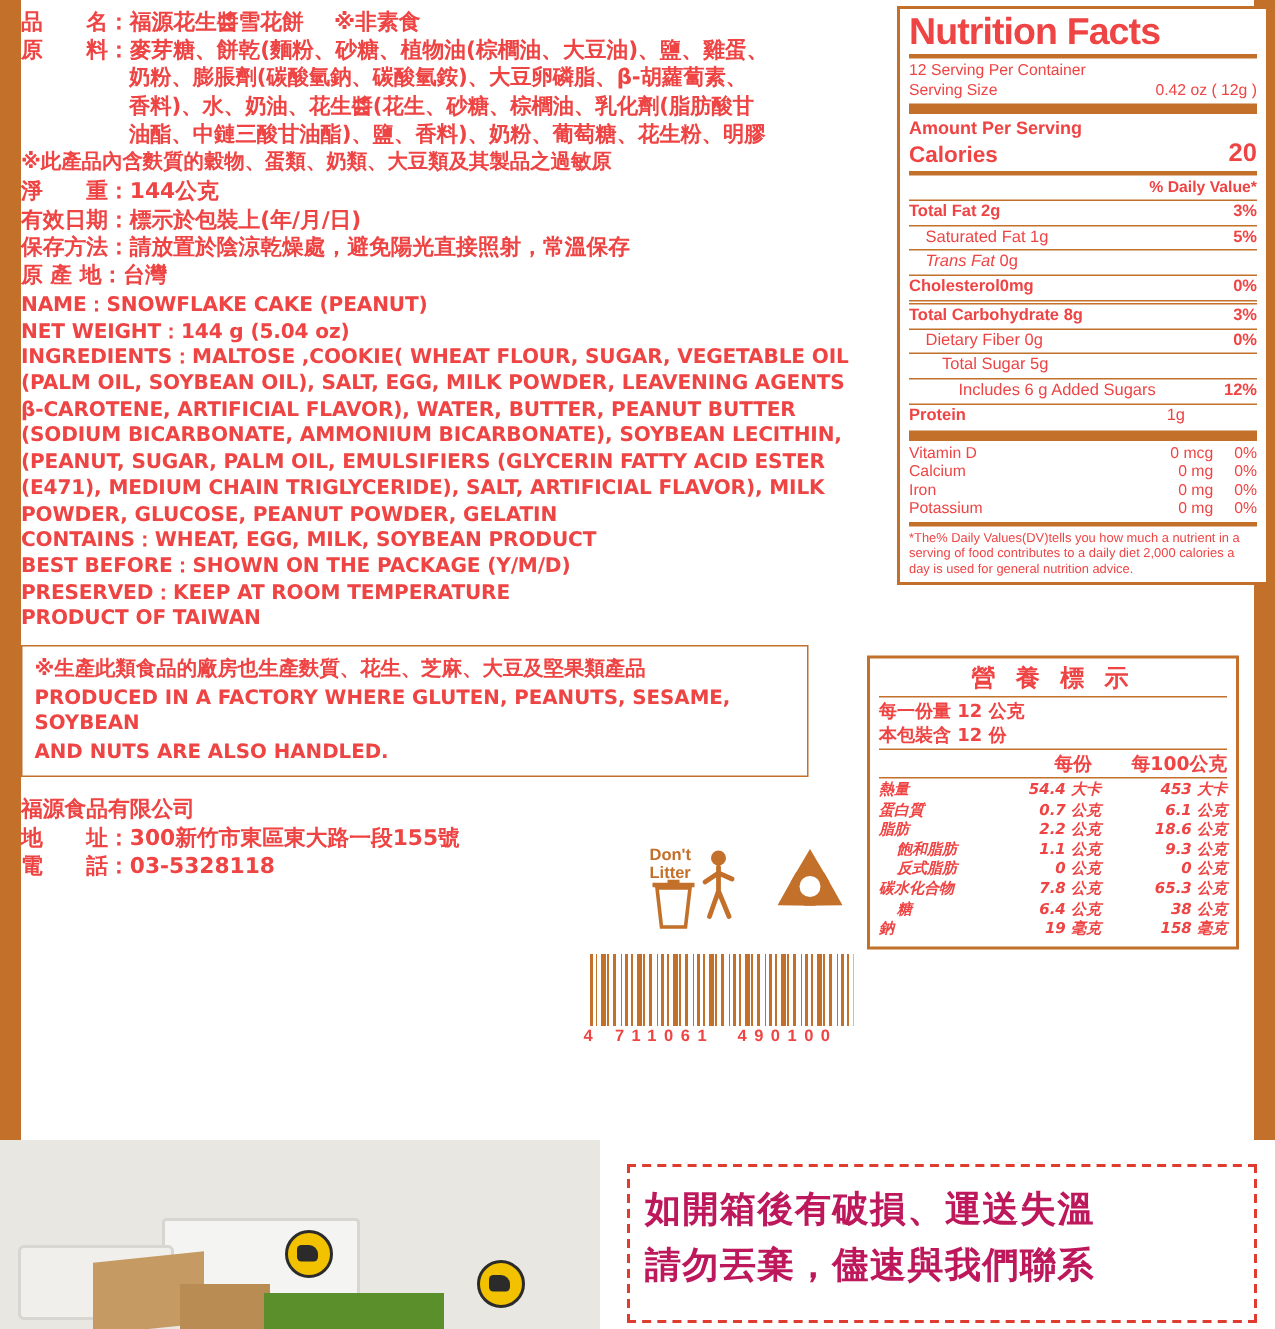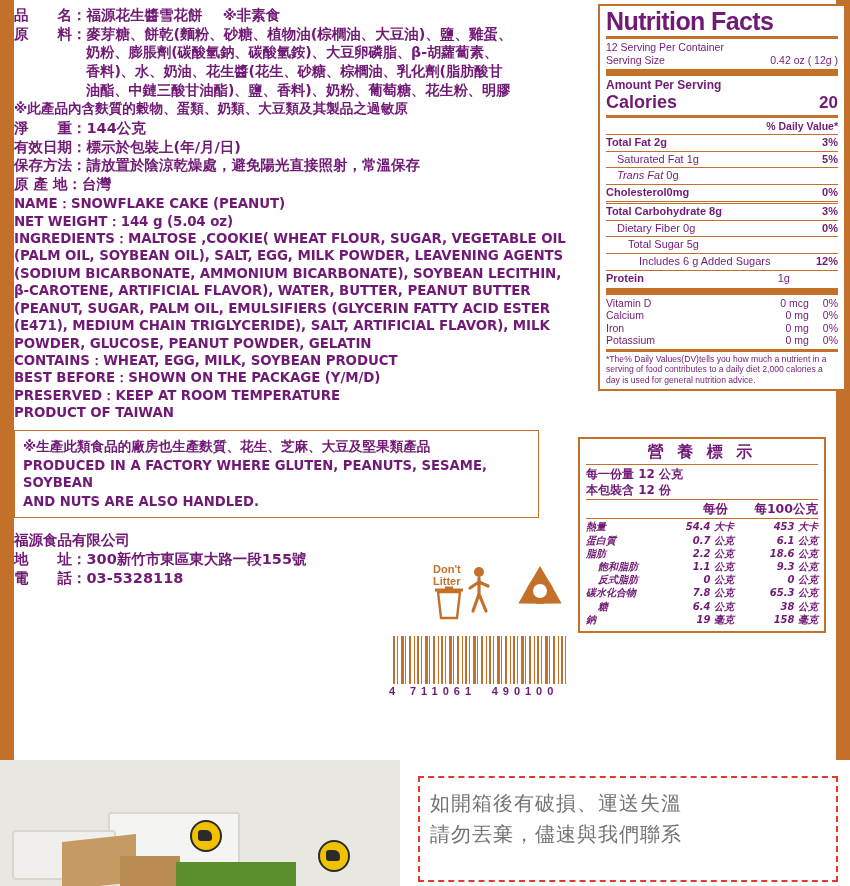--- a/index.html
+++ b/index.html
@@ -32,21 +32,21 @@
   .edge.left { left: 0; }
   .edge.right { right: 0; }
 
   
   .label {
     position: absolute;
     left: 14px;
     top: 0;
     width: 822px;
     height: 750px;
-    color: #701a75;
+    color: #ef4444;
   }
 
   
   .left-col {
     position: absolute;
     left: 0px;
     top: 6px;
     width: 560px;
   }
   .cjk {
@@ -196,21 +196,21 @@
     font-size: 10.5px;
     font-weight: bold;
     line-height: 1.2;
   }
   .cal-row {
     display: flex;
     justify-content: space-between;
     align-items: flex-end;
     font-weight: bold;
   }
-  .cal-row .lbl { font-size: 18px; }
+  .cal-row .lbl { font-size: 15px; }
   .cal-row .v { font-size: 17px; }
   .vit-row {
     display: flex;
     justify-content: space-between;
     font-size: 10.5px;
     line-height: 1.2;
   }
   .vit-row .mid { margin-left: auto; margin-right: 14px; }
   .foot {
     font-size: 8.6px;
@@ -348,23 +348,23 @@
     left: 418px;
     top: 16px;
     width: 420px;
     border: 2px dashed #e03b2f;
     box-sizing: border-box;
     padding: 10px 6px 14px 10px;
     min-height: 106px;
   }
   .notice .nl {
     font-family: "DejaVu Sans", sans-serif;
-    font-size: 20px;
-    font-weight: normal;
-    color: #737373;
+    font-size: 24px;
+    font-weight: bold;
+    color: #be185d;
     line-height: 1.55;
     letter-spacing: 1px;
   }
 </style>
 </head>
 <body>
 
 <div class="page">
 
   <div class="edge left"></div>
@@ -410,22 +410,22 @@
       <div class="row">
         <span class="lbl">原 產 地：</span>
         <span class="val">台灣</span>
       </div>
 
       <div class="en-block">
         <div class="en-line">NAME：SNOWFLAKE CAKE (PEANUT)</div>
         <div class="en-line">NET WEIGHT：144 g (5.04 oz)</div>
         <div class="en-line">INGREDIENTS：MALTOSE ,COOKIE( WHEAT FLOUR, SUGAR, VEGETABLE OIL</div>
         <div class="en-line">(PALM OIL, SOYBEAN OIL), SALT, EGG, MILK POWDER, LEAVENING AGENTS</div>
+        <div class="en-line">β-CAROTENE, ARTIFICIAL FLAVOR), WATER, BUTTER, PEANUT BUTTER</div>
         <div class="en-line">(SODIUM BICARBONATE, AMMONIUM BICARBONATE), SOYBEAN LECITHIN,</div>
-        <div class="en-line">β-CAROTENE, ARTIFICIAL FLAVOR), WATER, BUTTER, PEANUT BUTTER</div>
         <div class="en-line">(PEANUT, SUGAR, PALM OIL, EMULSIFIERS (GLYCERIN FATTY ACID ESTER</div>
         <div class="en-line">(E471), MEDIUM CHAIN TRIGLYCERIDE), SALT, ARTIFICIAL FLAVOR), MILK</div>
         <div class="en-line">POWDER, GLUCOSE, PEANUT POWDER, GELATIN</div>
         <div class="en-line">CONTAINS：WHEAT, EGG, MILK, SOYBEAN PRODUCT</div>
         <div class="en-line">BEST BEFORE：SHOWN ON THE PACKAGE (Y/M/D)</div>
         <div class="en-line">PRESERVED：KEEP AT ROOM TEMPERATURE</div>
         <div class="en-line">PRODUCT OF TAIWAN</div>
       </div>
 
       <div class="box-note">

